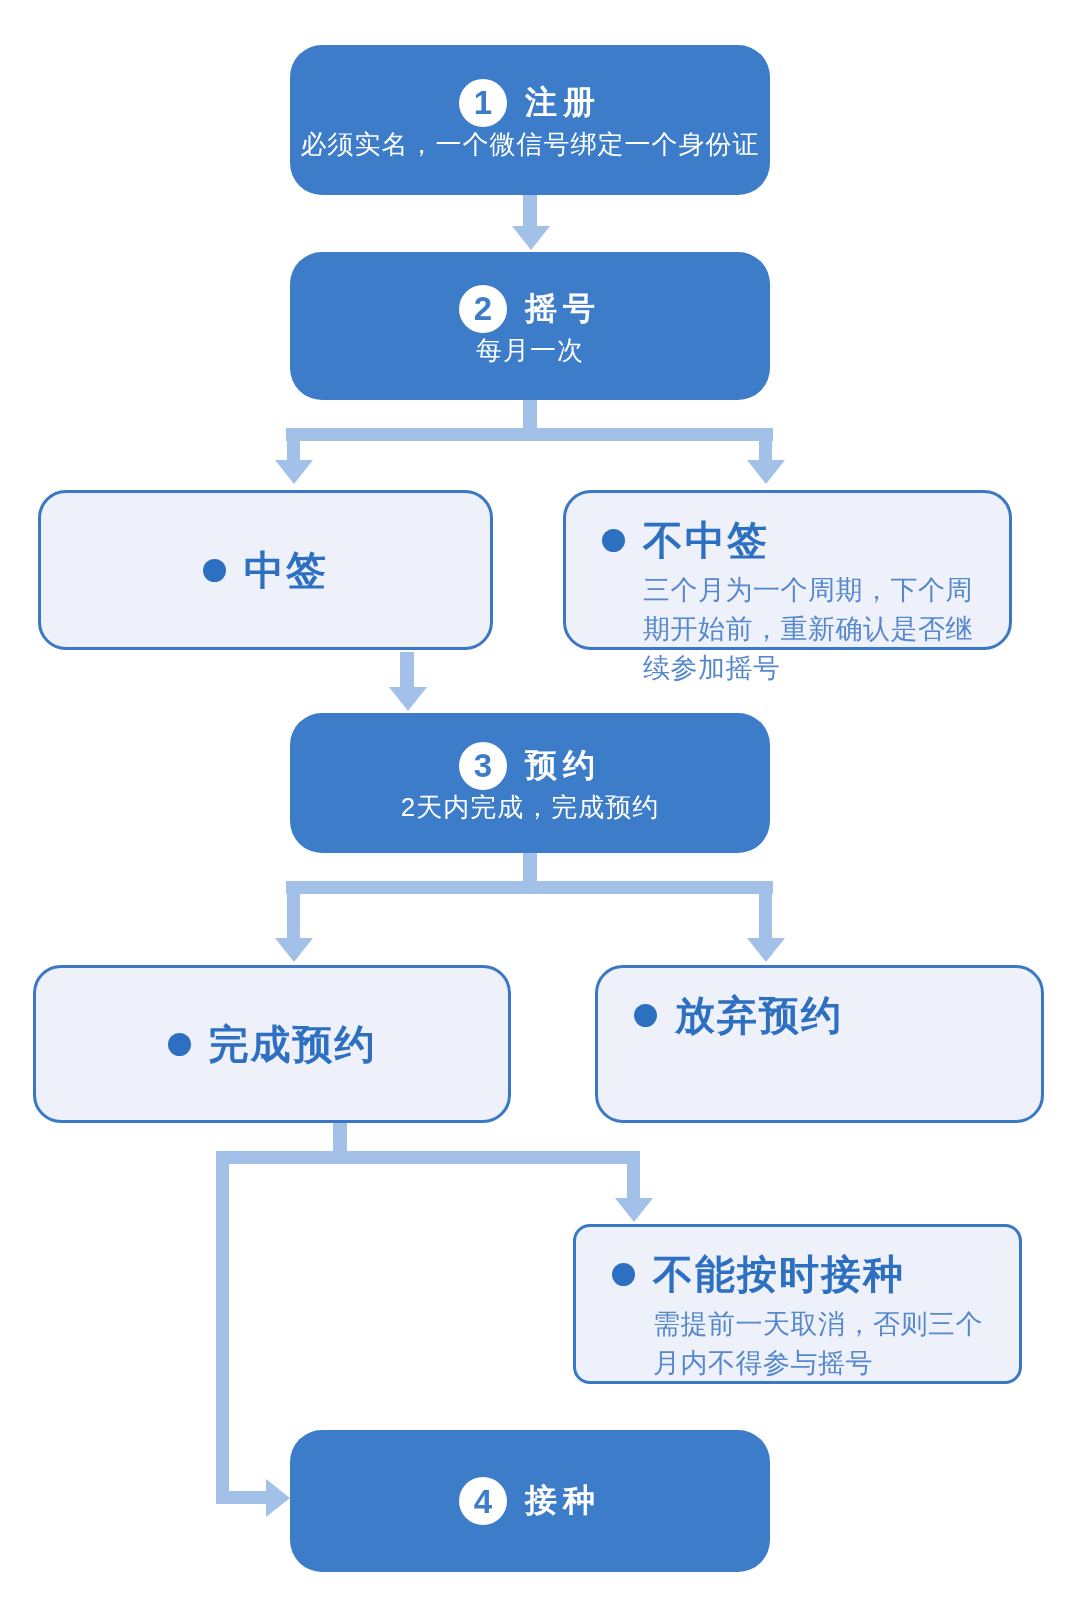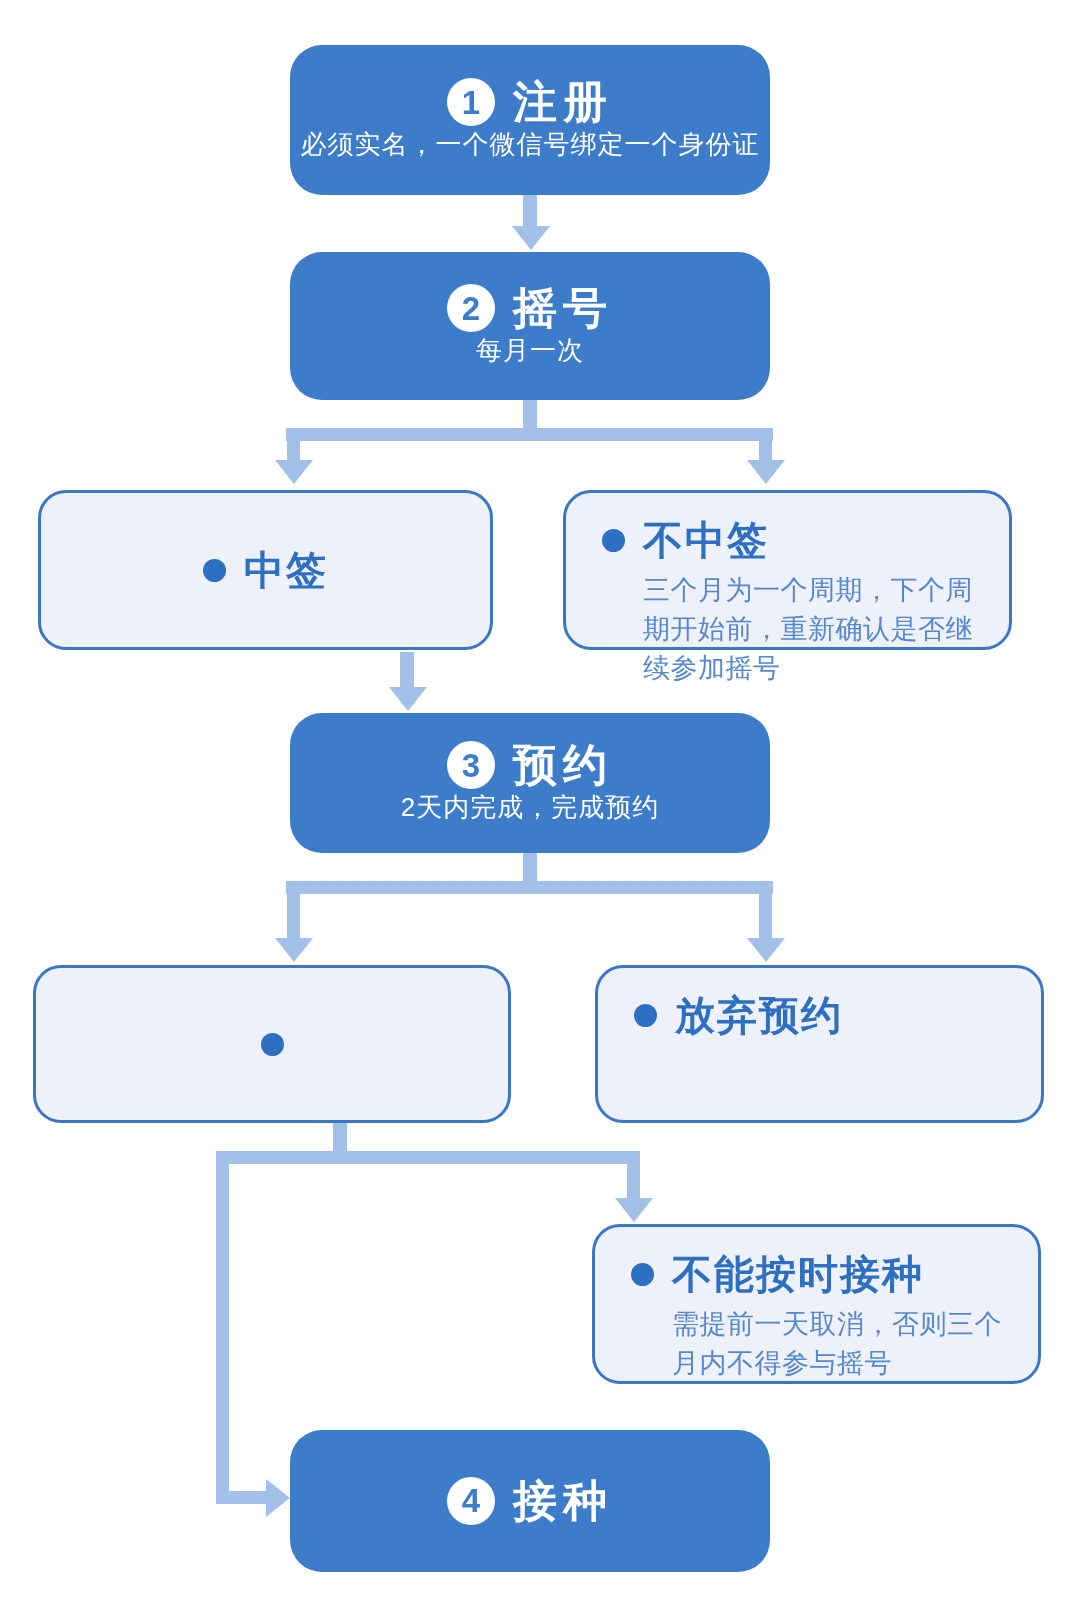--- a/index.html
+++ b/index.html
@@ -11,21 +11,21 @@
   .step-box{
     position:absolute;background:#3D7CC9;border-radius:32px;color:#ffffff;
     display:flex;flex-direction:column;align-items:center;justify-content:center;
   }
   .step-title-row{display:flex;align-items:center;gap:18px;}
   .step-num{
     width:48px;height:48px;border-radius:50%;background:#ffffff;color:#3D7CC9;
     font-weight:bold;font-size:33px;display:flex;align-items:center;justify-content:center;
     line-height:1;
   }
-  .step-title{font-size:44px;font-weight:bold;letter-spacing:6px;line-height:1.1;}
+  .step-title{font-size:32px;font-weight:bold;letter-spacing:6px;line-height:1.1;}
   .step-subtitle{font-size:26px;margin-top:0;letter-spacing:1px;white-space:nowrap;}
   
   .outcome-box{
     position:absolute;background:#EEF0FA;border:3px solid #3A77C5;border-radius:28px;
     box-sizing:border-box;
   }
   .outcome-center{display:flex;align-items:center;justify-content:center;}
   .outcome-pad{padding:24px 24px 0 36px;}
   .title-row{display:flex;align-items:center;gap:18px;}
   .bullet{width:23px;height:23px;border-radius:50%;background:#2D6FC0;flex:none;}
@@ -107,39 +107,40 @@
   <div class="vline" style="left:523px;top:853px;width:14px;height:30px;"></div>
   <div class="hline" style="left:286px;top:881px;width:487px;height:13px;"></div>
   <div class="vline" style="left:287px;top:894px;width:13px;height:46px;"></div>
   <div class="head-down" style="left:275px;top:938px;"></div>
   <div class="vline" style="left:759px;top:894px;width:13px;height:46px;"></div>
   <div class="head-down" style="left:747px;top:938px;"></div>
 
   <div class="outcome-box outcome-center" style="left:33px;top:965px;width:478px;height:158px;">
     <div class="title-row">
       <span class="bullet"></span>
+      <span class="outcome-title">完成预约</span>
     </div>
   </div>
 
   <div class="outcome-box outcome-pad" style="left:595px;top:965px;width:449px;height:158px;">
     <div class="title-row">
       <span class="bullet"></span>
       <span class="outcome-title">放弃预约</span>
     </div>
   </div>
 
   <div class="vline" style="left:333px;top:1123px;width:14px;height:30px;"></div>
   <div class="hline" style="left:216px;top:1151px;width:424px;height:13px;"></div>
   <div class="vline" style="left:627px;top:1164px;width:13px;height:36px;"></div>
   <div class="head-down" style="left:615px;top:1198px;"></div>
   <div class="vline" style="left:216px;top:1164px;width:13px;height:340px;"></div>
   <div class="hline" style="left:216px;top:1491px;width:52px;height:13px;"></div>
   <div class="head-right" style="left:266px;top:1479px;"></div>
 
-  <div class="outcome-box outcome-pad" style="left:592px;top:1224px;width:449px;height:160px;">
+  <div class="outcome-box outcome-pad" style="left:573px;top:1224px;width:449px;height:160px;border-radius:17px;">
     <div class="title-row">
       <span class="bullet"></span>
       <span class="outcome-title">不能按时接种</span>
     </div>
     <div class="outcome-detail">需提前一天取消，否则三个月内不得参与摇号</div>
   </div>
 
   <div class="step-box" style="left:290px;top:1430px;width:480px;height:142px;">
     <div class="step-title-row">
       <span class="step-num">4</span>

